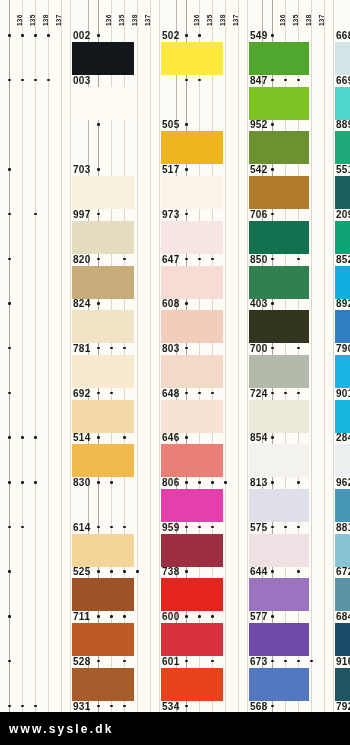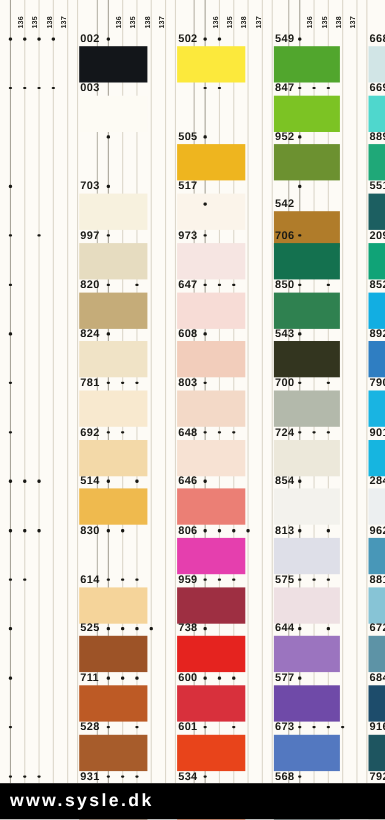--- a/index.html
+++ b/index.html
@@ -146,21 +146,21 @@
     bottom: 0;
     width: 350px;
     height: 33px;
     background: #000000;
     display: flex;
     align-items: center;
     z-index: 20;
   }
   .footer .site {
     color: #ffffff;
-    font-size: 16px;
+    font-size: 12px;
     font-weight: bold;
     letter-spacing: 2.2px;
     margin-left: 9px;
     font-family: "Liberation Sans", sans-serif;
   }
 </style>
 </head>
 <body>
 
 <div id="chart-root">
@@ -405,40 +405,40 @@
             <div class="dot d0"></div>
             <div class="dot d1"></div>
             <div class="label">847</div>
             <div class="swatch" style="background: rgb(124, 195, 36);"></div>
           </div>
           <div class="row" style="top: 119.4px;">
             <div class="dot d0"></div>
             <div class="label">952</div>
             <div class="swatch" style="background: rgb(108, 145, 48);"></div>
           </div>
-          <div class="row" style="top: 164.1px; margin-top: 16px;">
+          <div class="row" style="top: 164.1px;">
             <div class="dot d0"></div>
             <div class="label">542</div>
             <div class="swatch" style="background: rgb(176, 124, 42);"></div>
           </div>
           <div class="row" style="top: 208.8px;">
             <div class="dot d0"></div>
             <div class="label">706</div>
             <div class="swatch" style="background: rgb(20, 113, 79);"></div>
           </div>
           <div class="row" style="top: 253.5px;">
             <div class="dot d0"></div>
             <div class="dot d1"></div>
             <div class="dot d2"></div>
             <div class="label">850</div>
             <div class="swatch" style="background: rgb(47, 129, 80);"></div>
           </div>
           <div class="row" style="top: 298.2px;">
             <div class="dot d0"></div>
-            <div class="label">543</div>
+            <div class="label">403</div>
             <div class="swatch" style="background: rgb(51, 53, 31);"></div>
           </div>
           <div class="row" style="top: 342.9px;">
             <div class="dot d0"></div>
             <div class="label">700</div>
             <div class="swatch" style="background: rgb(179, 185, 171);"></div>
           </div>
           <div class="row" style="top: 387.6px;">
             <div class="dot d0"></div>
             <div class="dot d1"></div>

